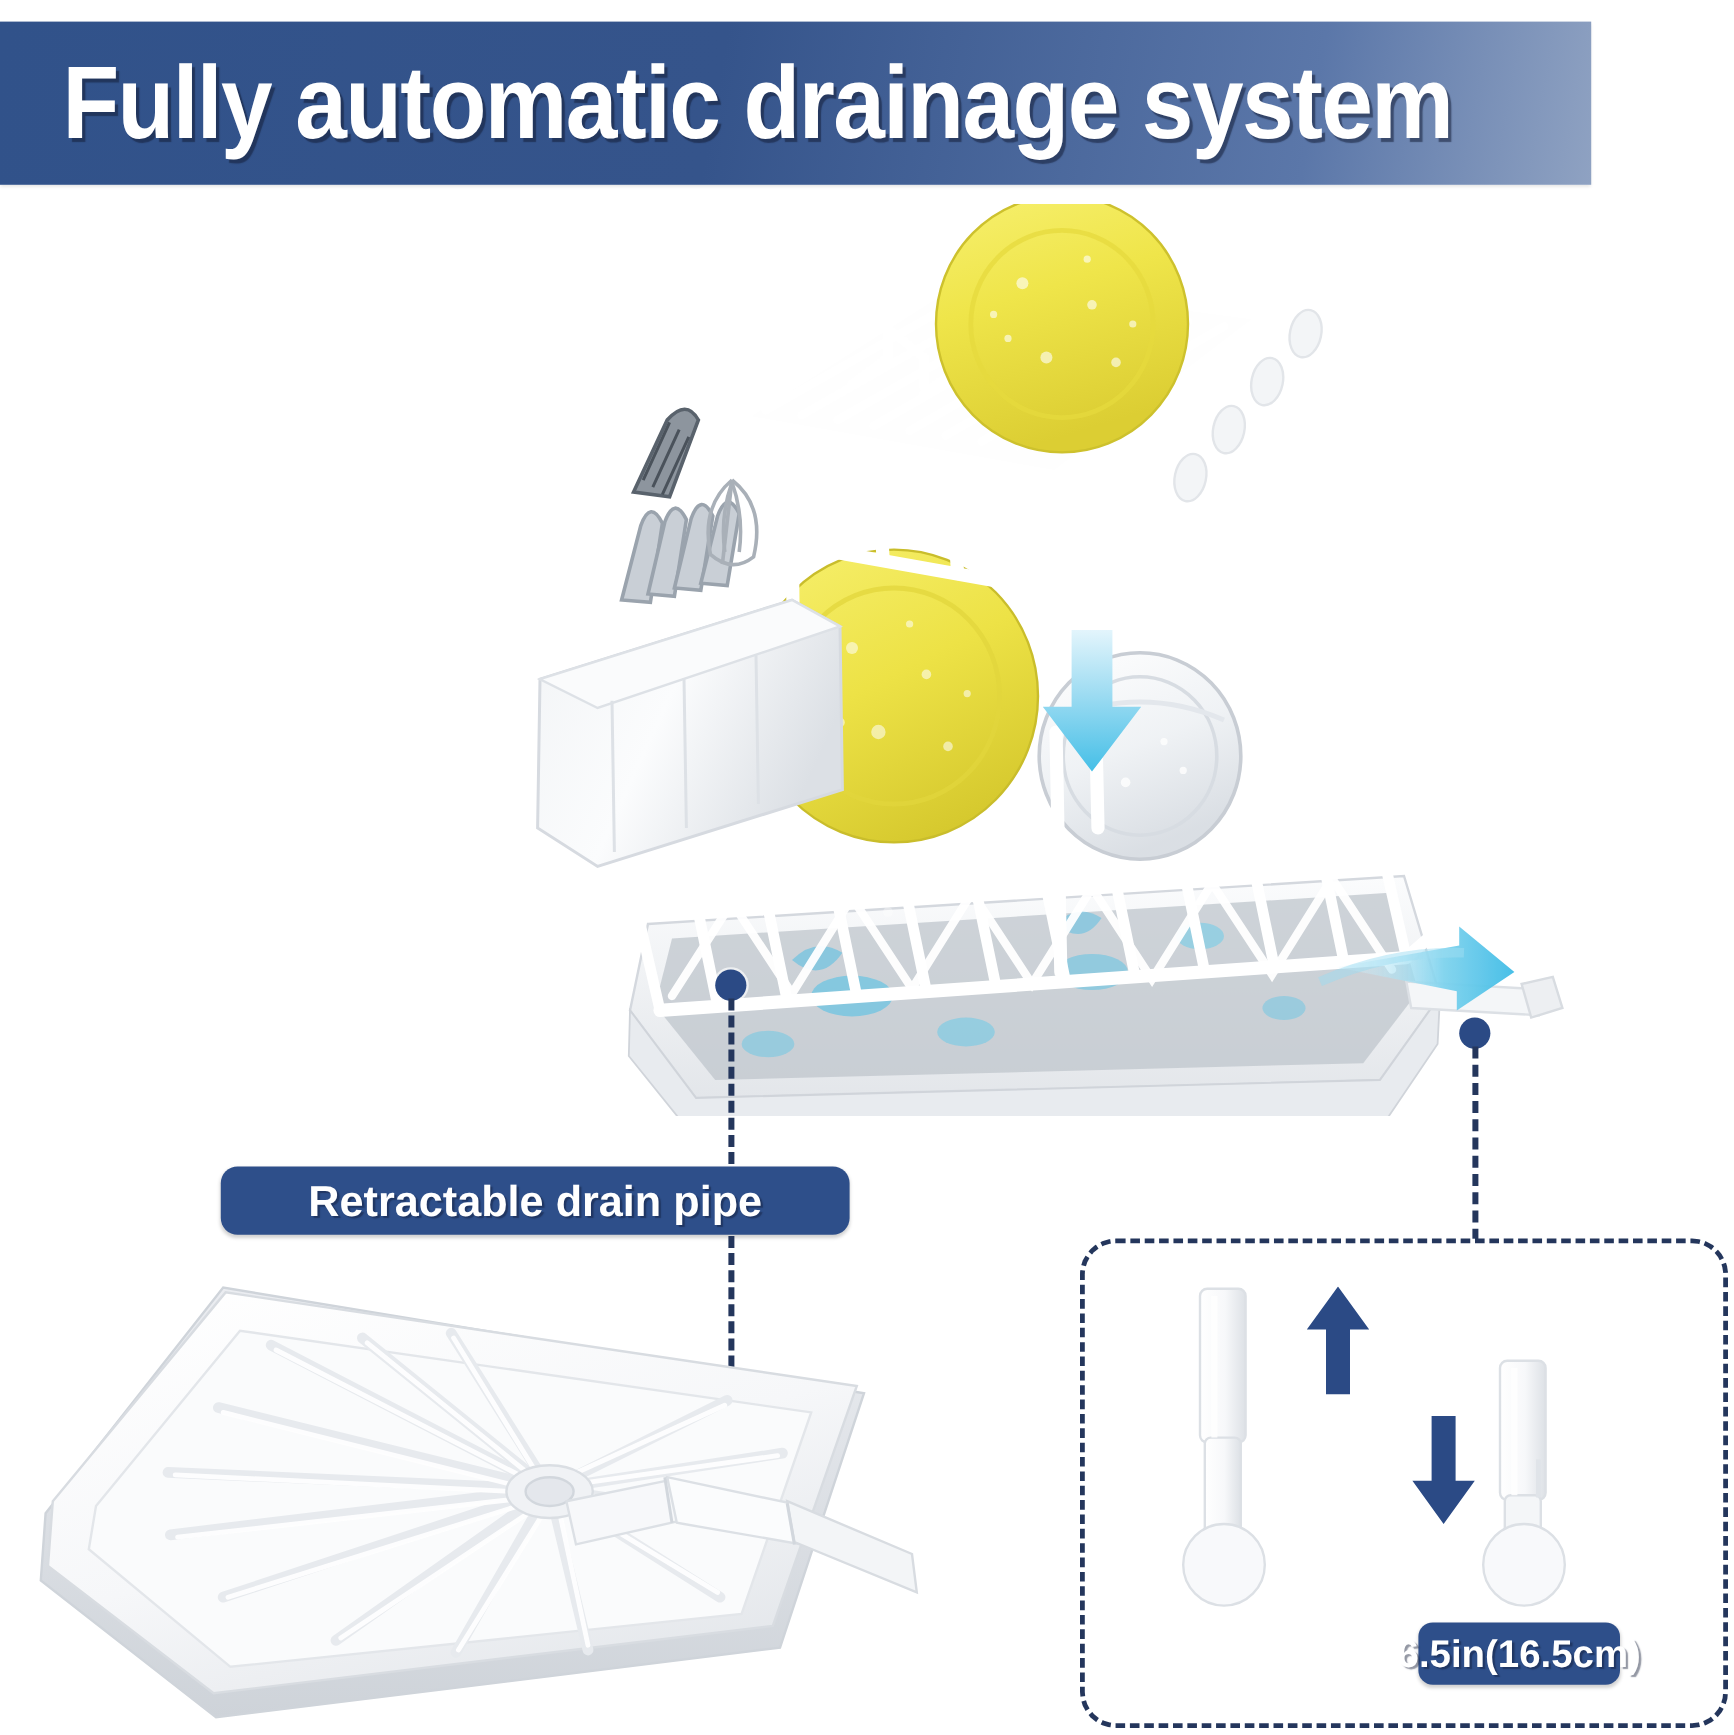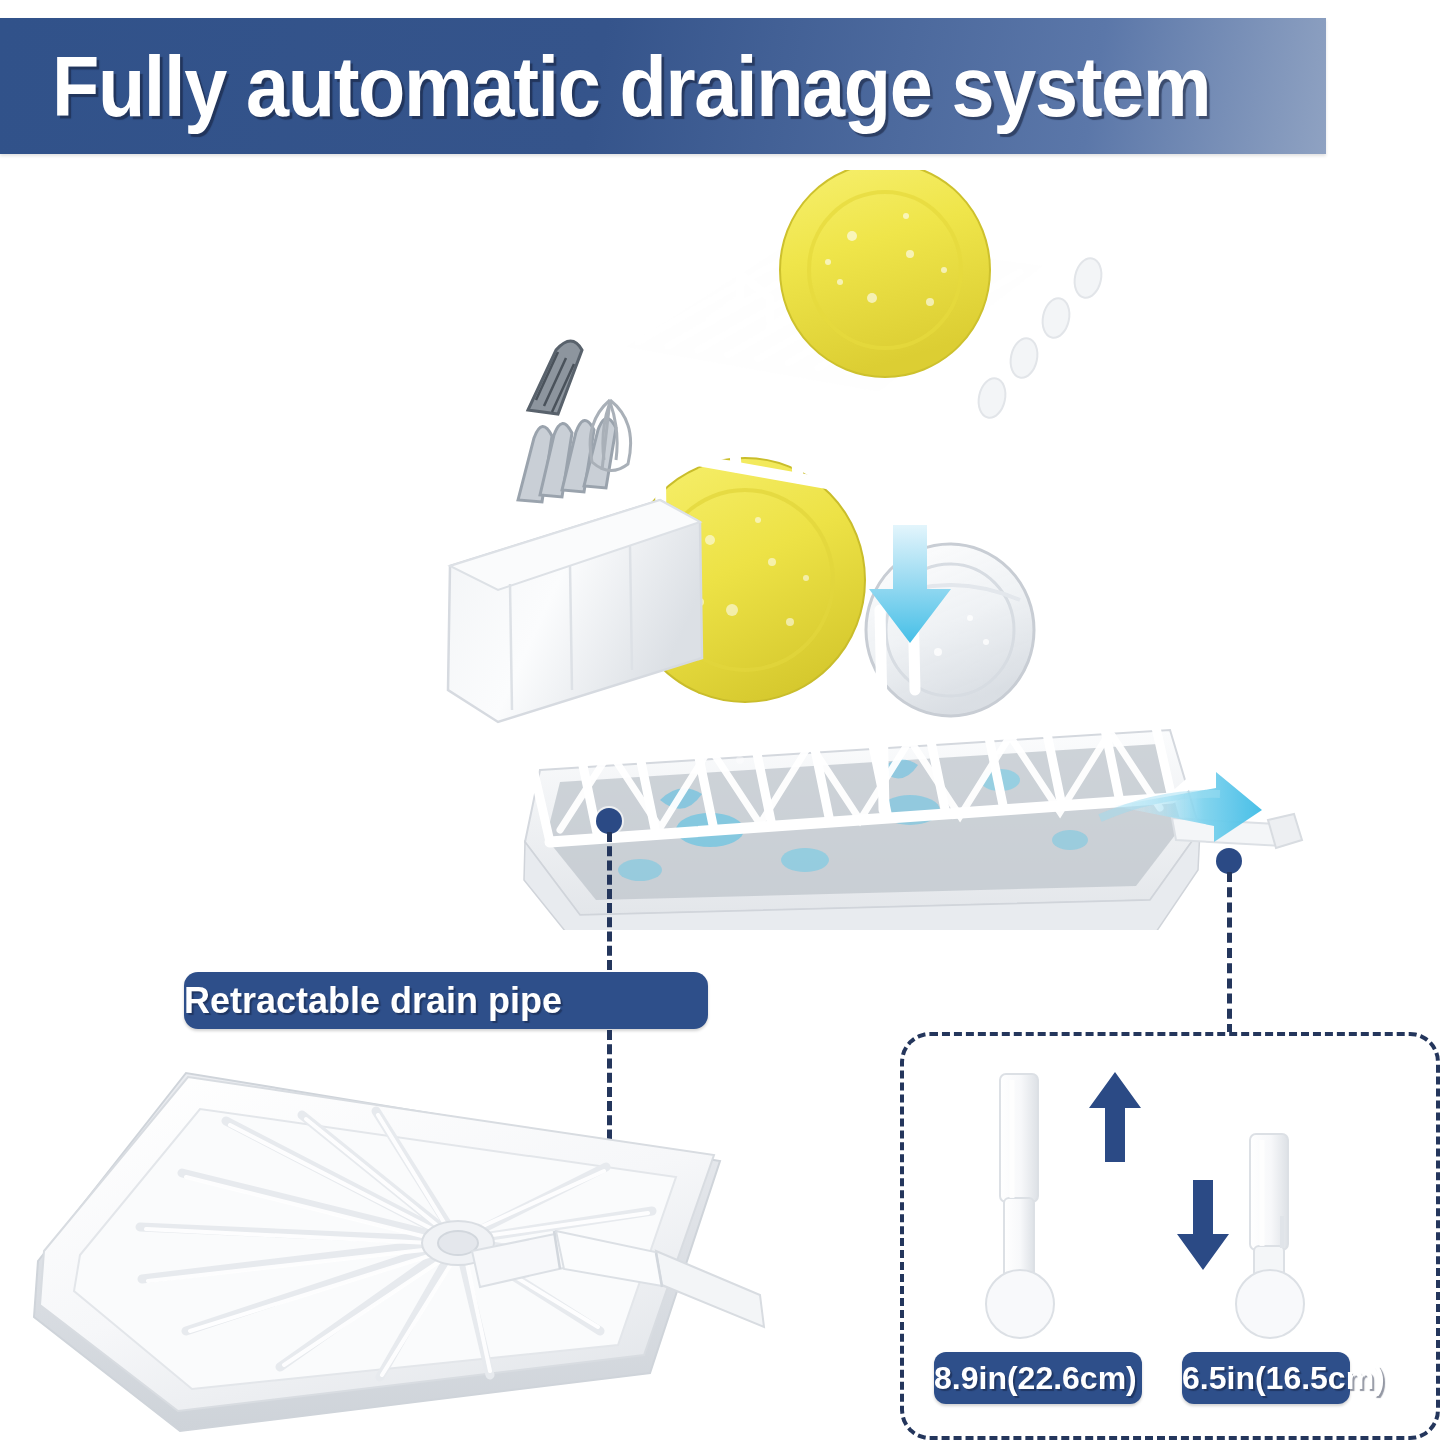--- a/index.html
+++ b/index.html
@@ -47,21 +47,21 @@
     position:absolute;width:0;
     border-left:5px dashed #24365C;
   }
 
   
   .badge{
     position:absolute;
     background:#2E4F8A;
     border-radius:14px;
     color:#fff;font-weight:bold;
-    display:flex;align-items:center;justify-content:flex-start;
+    display:flex;align-items:center;justify-content:center;
     text-shadow:2px 2px 1px rgba(15,25,50,0.45);
     box-shadow:0 2px 3px rgba(0,0,0,0.18);
     white-space:nowrap;
   }
   .badge-pipe{left:184px;top:972px;width:524px;height:57px;font-size:36px;}
   .badge-meas{height:52px;font-size:32px;border-radius:12px;}
   .badge-meas.m1{left:934px;top:1352px;width:208px;}
   .badge-meas.m2{left:1182px;top:1352px;width:168px;}
 
   
@@ -470,20 +470,17 @@
     <rect x="32" y="4" width="38" height="116" rx="6" fill="url(#pipeA)" stroke="#DCE0E5" stroke-width="2"></rect>
     <rect x="36" y="116" width="30" height="36" rx="5" fill="#F4F6F8" stroke="#DCE0E5" stroke-width="2"></rect>
     <circle cx="52" cy="174" r="34" fill="#F8F9FB" stroke="#DCE0E5" stroke-width="2"></circle>
     <path d="M44 10 L44 116" stroke="#FFFFFF" stroke-width="5" opacity="0.9"></path>
     <path d="M62 86 L66 86 L66 118 L62 118 Z" fill="#E0E4E9"></path>
   </svg>
   <svg class="arrow-nav a2" width="54" height="90" viewBox="0 0 54 90">
     <path d="M27 90 L53 54 L37 54 L37 0 L17 0 L17 54 L1 54 Z" fill="#2B4A85"></path>
   </svg>
 
-  <div class="badge badge-meas m1">
-    <span>8.9in(22.6cm)</span>
-  </div>
   <div class="badge badge-meas m2">
     <span>6.5in(16.5cm)</span>
   </div>
 
 </div>
 
 </body></html>

